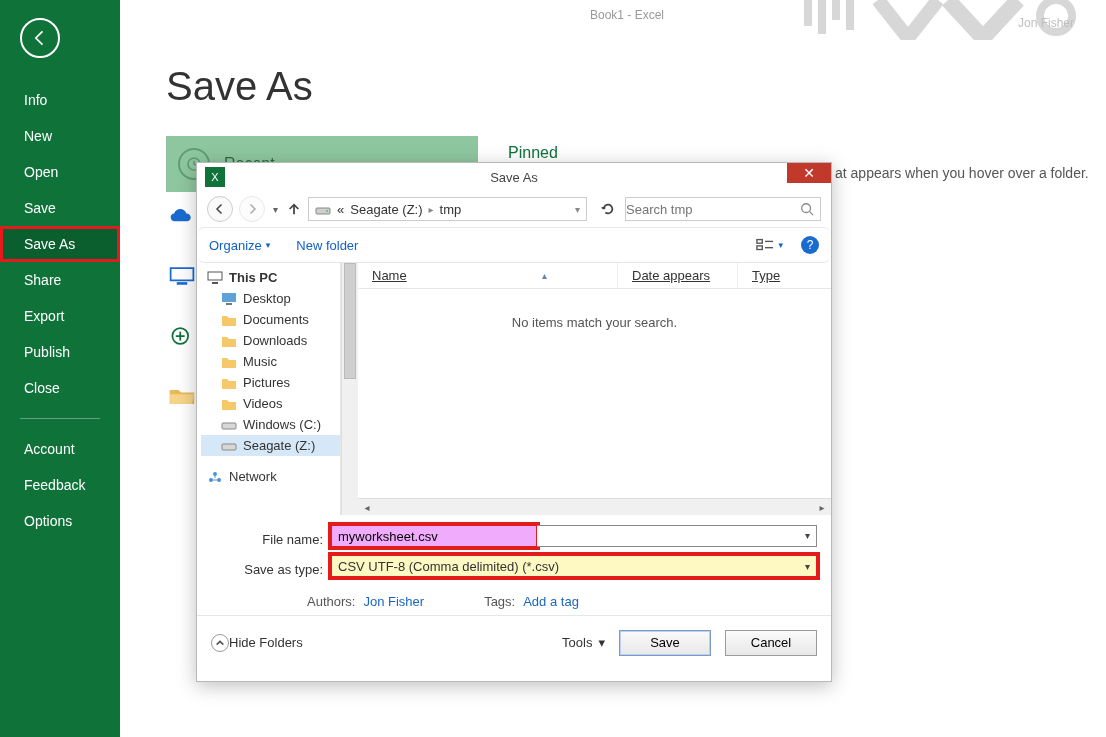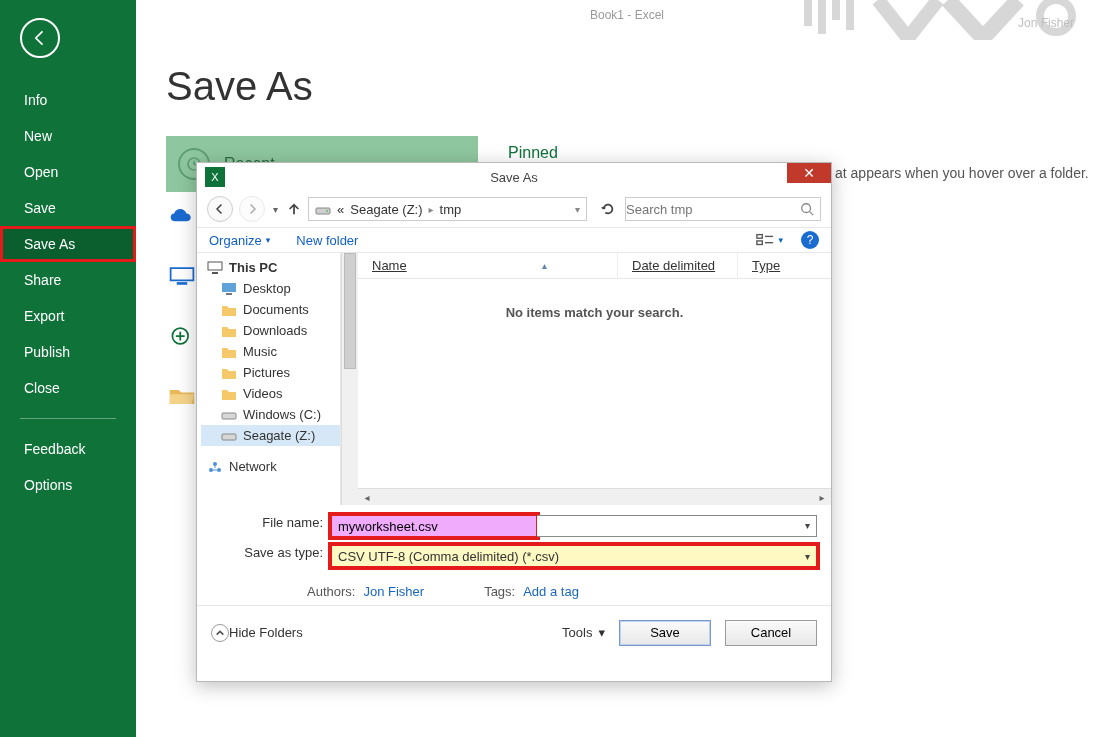--- a/index.html
+++ b/index.html
@@ -1,18 +1,18 @@
 <!DOCTYPE html>
 <html><head>
 <meta charset="utf-8">
 <style>
   * { box-sizing: border-box; margin: 0; padding: 0; font-family: "Segoe UI", Tahoma, sans-serif; }
   body { width: 1106px; height: 737px; background: #fff; position: relative; overflow: hidden; font-size: 14px; color: #333;}
   
-  .sidebar { position: absolute; left:0; top:0; width:136px; height:737px; background:#0e7239; color:#fff; }
+  .sidebar { position: absolute; left:0; top:0; width:120px; height:737px; background:#0e7239; color:#fff; }
   .back-circle { width:40px; height:40px; border:2px solid #fff; border-radius:50%; margin:18px 0 0 20px; display:flex; align-items:center; justify-content:center; cursor:pointer;}
   .back-circle svg { width:20px; height:20px; stroke:#fff; fill:none; stroke-width:2;}
   .side-items { margin-top:24px; }
   .side-item { padding:10px 0 10px 24px; font-size:14px; cursor:pointer; position:relative;}
   .side-item.selected { background:#0b5f2f; }
   .side-item.selected::after { content:""; position:absolute; inset:0; border:3px solid #e31b1b; pointer-events:none;}
   .side-sep { height:1px; background:rgba(255,255,255,.35); margin:12px 20px;}
   
   .top-title { position:absolute; left:590px; top:8px; font-size:12px; color:#999;}
   .user-name { position:absolute; right:32px; top:16px; font-size:12px; color:#bfbfbf;}
@@ -43,47 +43,47 @@
   .dropcaret { font-size:10px; color:#666; padding:0 2px; cursor:pointer;}
   .uparrow { width:16px; height:16px; display:flex; align-items:center; justify-content:center; cursor:pointer;}
   .uparrow svg { width:14px; height:14px; stroke:#444; fill:none; stroke-width:2;}
   .addrbar { flex:1; height:24px; border:1px solid #ccc; display:flex; align-items:center; padding:0 6px; gap:6px; font-size:13px; color:#333;}
   .addrbar .caret { color:#888; font-size:10px;}
   .refresh { width:22px; height:22px; display:flex; align-items:center; justify-content:center; cursor:pointer; margin-left:4px;}
   .refresh svg{width:14px;height:14px;stroke:#444;fill:none;stroke-width:2;}
   .searchbox { width:196px; height:24px; border:1px solid #ccc; display:flex; align-items:center; padding:0 0; color:#888; font-size:13px; position:relative;}
   .searchbox input { border:none; outline:none; width:100%; font-size:13px; color:#333; background:transparent;}
   .searchbox .sicon { position:absolute; right:6px; top:4px;}
-  .dlg-toolbar { height:26px; border-top:1px solid #e7e7e7; border-bottom:1px solid #e7e7e7; display:flex; align-items:center; padding:0 12px; gap:26px;}
+  .dlg-toolbar { height:36px; border-top:1px solid #e7e7e7; border-bottom:1px solid #e7e7e7; display:flex; align-items:center; padding:0 12px; gap:26px;border-radius:8px;}
   .tbtn { color:#1160c8; font-size:13px; cursor:pointer; display:flex; align-items:center; gap:4px;}
   .tbtn .caret { font-size:9px; color:#1160c8;}
   .tbar-right { margin-left:auto; display:flex; align-items:center; gap:18px;}
   .viewbtn svg{width:18px;height:14px;stroke:#555;fill:none;stroke-width:1.5;}
   .help { width:18px; height:18px; border-radius:50%; background:#1a6bd0; color:#fff; font-size:12px; display:flex; align-items:center; justify-content:center; cursor:pointer;}
   .dlg-body { display:flex; height:252px; position:relative;}
   .tree { width:144px; border-right:1px solid #e7e7e7; overflow:auto; font-size:13px; padding:4px 0 4px 4px;}
   .tree-row { padding:3px 4px 3px 20px; display:flex; align-items:center; gap:6px; cursor:pointer; white-space:nowrap;}
   .tree-row.root { padding-left:6px; font-weight:700;}
   .tree-row.sel { background:#d6e8f7;}
   .tree-row.head { padding-left:6px; margin-top:10px;}
   .tree-row svg { width:16px; height:14px;}
   .filepane { flex:1; display:flex; flex-direction:column;}
   .cols { height:26px; border-bottom:1px solid #e7e7e7; display:flex; align-items:center; font-size:13px; color:#333;text-decoration:underline;}
   .col { padding:0 14px; border-right:1px solid #eee; height:100%; display:flex; align-items:center; gap:6px; position:relative;}
   .col.name { width:260px;}
   .col.date { width:120px;}
   .col.type { flex:1; border-right:none;}
   .sortcaret { color:#5f86b4; font-size:10px; position:absolute; right:70px;}
-  .empty { flex:1; display:flex; align-items:flex-start; justify-content:center; padding-top:26px; color:#555; font-size:13px;font-weight:bold;}
+  .empty { flex:1; display:flex; align-items:flex-start; justify-content:center; padding-top:26px; color:#555; font-size:13px;}
   .vscroll { width:17px; background:#f0f0f0; border-left:1px solid #ddd; position:relative;}
   .vscroll .thumb{ position:absolute; left:2px; top:0; width:12px; height:116px; background:#cfcfcf; border:1px solid #bbb;}
   .hscroll { height:17px; background:#f0f0f0; border-top:1px solid #ddd; position:relative; margin-left:0;}
   .hscroll .arrow { position:absolute; top:1px; width:16px; height:14px; display:flex; align-items:center; justify-content:center; font-size:10px; color:#666; cursor:pointer;}
   .dlg-form { padding:10px 14px 8px 14px;}
-  .frow { display:flex; align-items:flex-start; margin-bottom:8px;}
+  .frow { display:flex; align-items:flex-end; margin-bottom:8px;}
   .flabel { width:120px; text-align:right; padding-right:8px; font-size:13px;}
   .finput { flex:1; height:22px; border:1px solid #8a8a8a; background:#f0abfc; padding:0 6px; font-size:13px; outline:none; }
   .fselect { flex:1; height:22px; border:1px solid #8a8a8a; background:#fef9c3; padding:0 6px; font-size:13px; display:flex; align-items:center; position:relative;}
   .fselect .caret { position:absolute; right:6px; font-size:10px; color:#444;}
   .frow.filename .finput, .frow.type .fselect { outline:4px solid #e31b1b; outline-offset:-1px;}
   .frow.filename .finput { width:206px; flex:initial; }
   .frow.filename .rest { flex:1; height:22px; border:1px solid #8a8a8a; border-left:none; background:#fff; position:relative;}
   .frow.filename .rest .caret{ position:absolute; right:6px; top:4px; font-size:10px; color:#444;}
   .metarow { display:flex; gap:60px; padding:0 14px 6px 110px;}
   .metarow .lbl { color:#555; font-size:13px; margin-right:8px;}
@@ -126,20 +126,21 @@
     <div class="side-item">Info</div>
     <div class="side-item">New</div>
     <div class="side-item">Open</div>
     <div class="side-item">Save</div>
     <div class="side-item selected">Save As</div>
     <div class="side-item">Share</div>
     <div class="side-item">Export</div>
     <div class="side-item">Publish</div>
     <div class="side-item">Close</div>
     <div class="side-sep"></div>
+    <div class="side-item">Account</div>
     <div class="side-item">Feedback</div>
     <div class="side-item">Options</div>
   </div>
 </div>
 
 <div class="page-title">Save As</div>
 
 <div class="recent-card">
   <div class="iconcircle">
     <svg viewBox="0 0 24 24">
@@ -324,21 +325,21 @@
     </div>
     <div class="vscroll">
         <div class="thumb"></div>
       </div>
     <div class="filepane">
       <div class="cols">
         <div class="col name">
             <span>Name</span>
             <span class="sortcaret">▴</span>
           </div>
-        <div class="col date">Date delimited</div>
+        <div class="col date">Date appears</div>
         <div class="col type">Type</div>
       </div>
       <div class="empty">No items match your search.</div>
       <div class="hscroll">
         <div class="arrow" style="left:1px">◂</div>
         <div class="arrow" style="right:1px">▸</div>
       </div>
     </div>
   </div>
 

